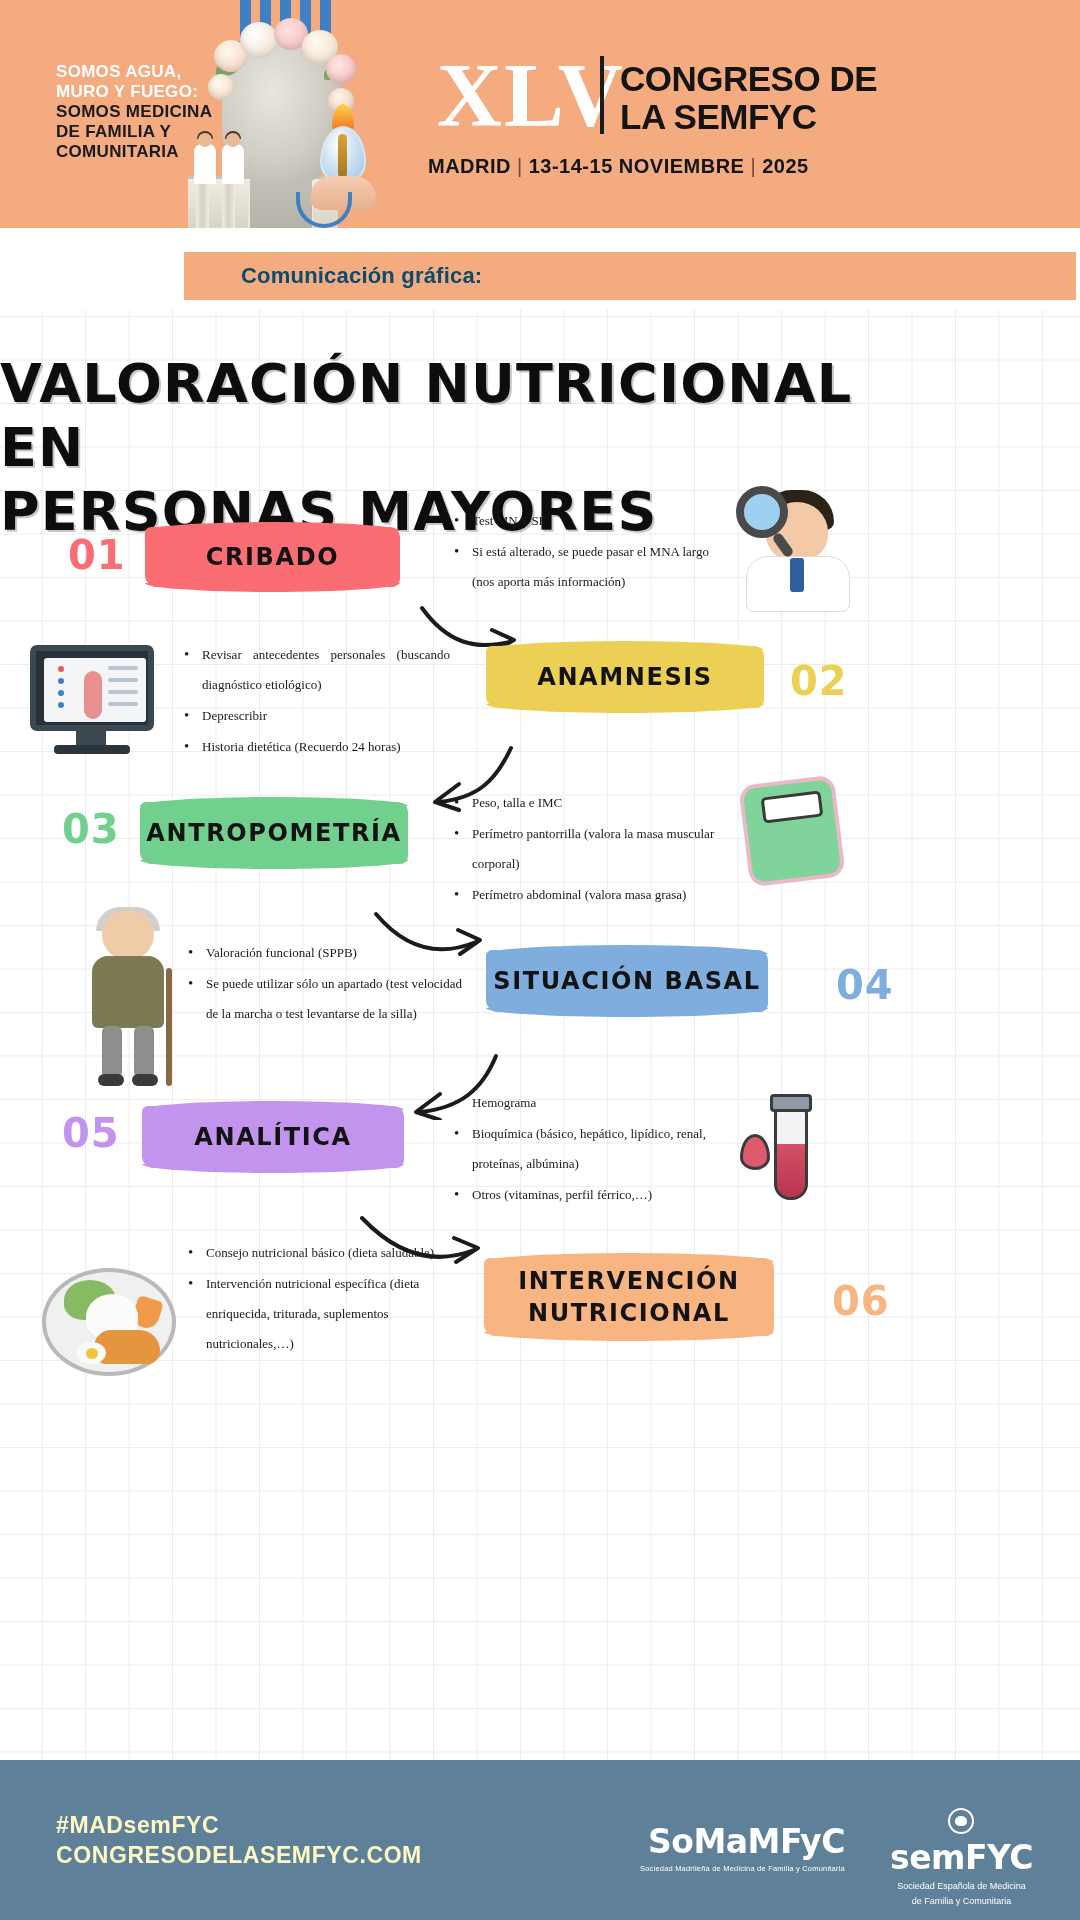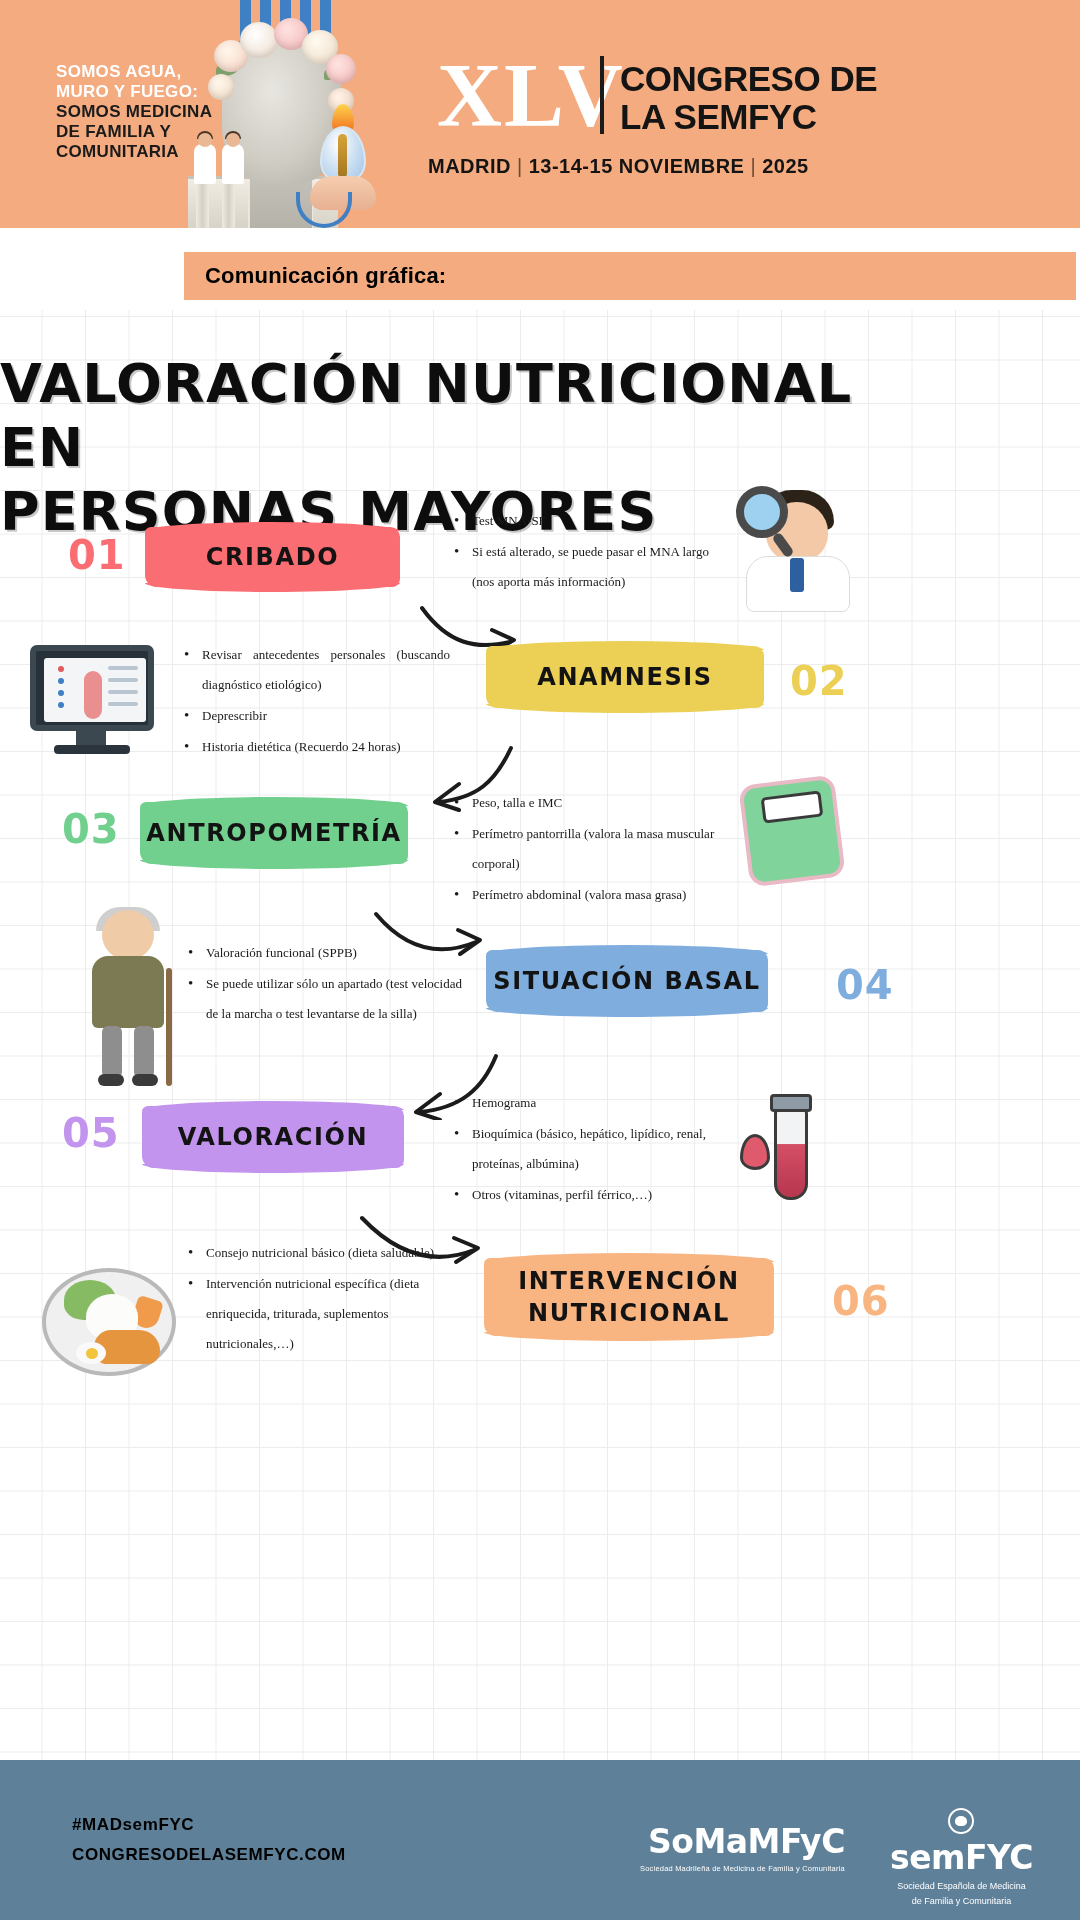--- a/index.html
+++ b/index.html
@@ -110,22 +110,23 @@
   }
   .hdr-date span.sep { color: #6b4a35; padding: 0 6px; font-weight: 400; }
 
   
   .comm-band {
     position: absolute; left: 184px; top: 252px; width: 892px; height: 48px;
     background: #f3ab7f;
     display: flex; align-items: center;
   }
   .comm-band span {
-    color: #000000; font-weight: 700; font-size: 22px; padding-left: 21px;
+    color: #0c4a6e; font-weight: 700; font-size: 22px; padding-left: 21px;
     letter-spacing: 0.2px;
+    margin-left: 36px;
   }
 
   
   .poster {
     position: absolute; left: 0; top: 310px; width: 1080px; height: 1450px;
     background-color: #ffffff;
     background-image:
       linear-gradient(to right, #ececec 1px, transparent 1px),
       linear-gradient(to bottom, #ececec 1px, transparent 1px);
     background-size: 43.5px 43.5px;
@@ -249,23 +250,23 @@
     background:#fafafa; border-radius:50%; }
   .yolk { position:absolute; left:44px; top:80px; width:12px; height:11px;
     background:#f2c43c; border-radius:50%; }
 
   
   .footer {
     position: absolute; left: 0; top: 1760px; width: 1080px; height: 160px;
     background: #5f8099;
   }
   .foot-left {
-    position: absolute; left: 72px; top: 50px; color: #000000;
+    position: absolute; left: 56px; top: 50px; color: #fef9c3;
     font-family: "Liberation Sans Narrow", "Liberation Sans", sans-serif;
-    font-weight: 700; font-size: 17px; line-height: 30px; letter-spacing: 0.6px;
+    font-weight: 700; font-size: 23px; line-height: 30px; letter-spacing: 0.6px;
   }
   .logo-somamfyc {
     position: absolute; left: 640px; top: 62px; color:#ffffff; text-align:right;
   }
   .logo-somamfyc .big {
     font-family: "DejaVu Sans", sans-serif; font-weight: 700; font-size: 33px; letter-spacing: -0.5px;
   }
   .logo-somamfyc .sub { font-size: 7.5px; letter-spacing: .2px; margin-top: 3px; }
   .logo-semfyc { position: absolute; left: 890px; top: 48px; color:#ffffff; text-align:center; }
   .logo-semfyc .mark {
@@ -470,21 +471,21 @@
 
       <svg class="arrow" style="left:398px; top:740px;" width="102" height="70" viewBox="0 0 102 70">
         <path d="M98,6 C84,40 62,58 22,62" stroke="#1b1b1b" stroke-width="4" fill="none" stroke-linecap="round"></path>
         <path d="M42,44 L18,62 L42,70" stroke="#1b1b1b" stroke-width="4" fill="none" stroke-linecap="round" stroke-linejoin="round"></path>
       </svg>
     </div>
 
     <div class="step">
       <div class="stepnum" style="left:62px; top:800px; color:#c294ee;">05</div>
       <div class="chip wavy" style="left:142px; top:796px; width:262px; height:62px; background:#c294ee;">
-        <span>VALORACIÓN</span>
+        <span>ANALÍTICA</span>
       </div>
 
       <ul class="bullets" style="left:452px; top:778px; width:290px;">
         <li>Hemograma</li>
         <li>Bioquímica (básico, hepático, lipídico, renal, proteínas, albúmina)</li>
         <li>Otros (vitaminas, perfil férrico,…)</li>
       </ul>
 
       <div class="icon-box" style="left:740px; top:782px; width:110px; height:120px;">
         <div class="blood-drop"></div>

